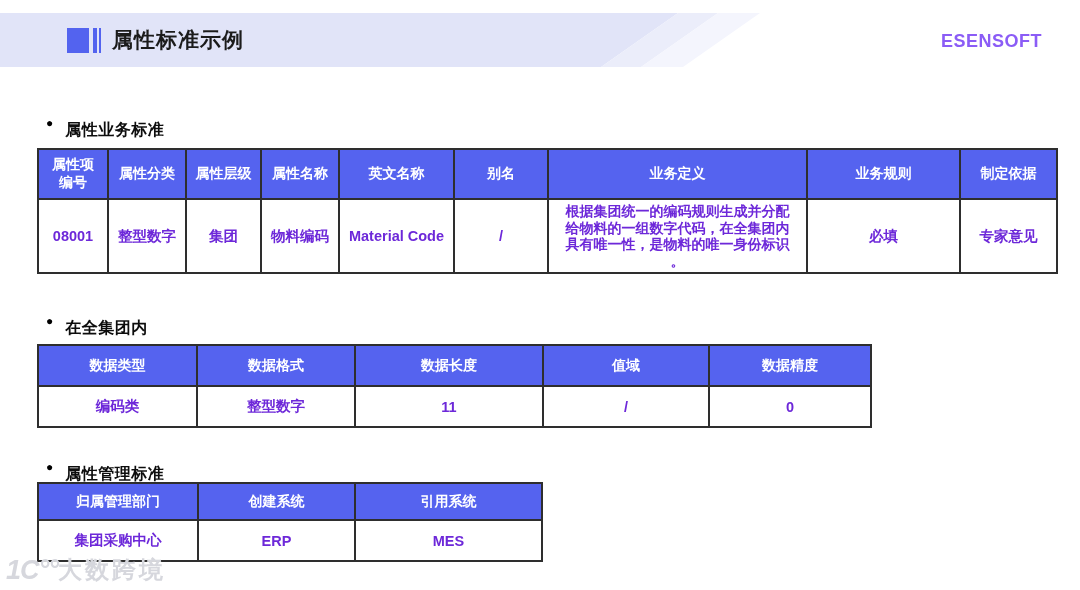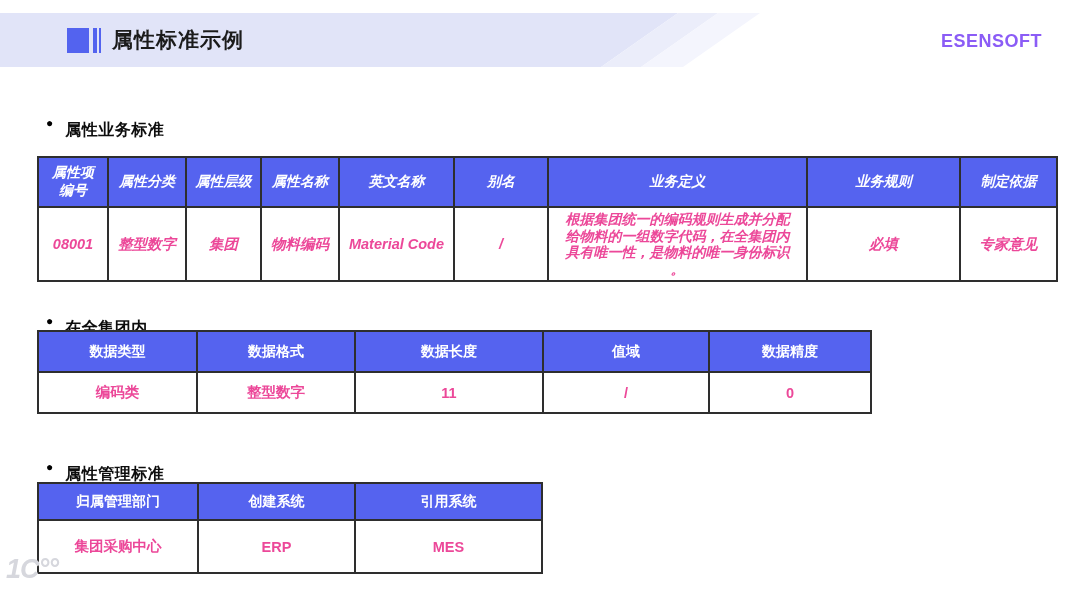--- a/index.html
+++ b/index.html
@@ -31,31 +31,31 @@
   .sec-label { font-size:16px; font-weight:700; color:#0d0d0d; letter-spacing:0.5px;margin-top:16px; }
   .sec1 { top:104px; left:46px; }
   .sec2 { top:302px; left:46px; }
   .sec3 { top:448px; left:46px; }
 
   
   table { border-collapse:collapse; table-layout:fixed; }
   th, td { border:2px solid #2e2e2e; text-align:center; vertical-align:middle;
            white-space:pre-line; padding:2px 3px; overflow:hidden; }
   th { background:#5563ef; color:#ffffff; font-weight:700; font-size:14px; }
-  td { color:#ec4899; font-weight:700; font-size:14.5px; }
-  .tbl1 { position:absolute; top:156px; left:37px;font-style:italic; }
+  td { color:#6d28d9; font-weight:700; font-size:14.5px; }
+  .tbl1 { position:absolute; top:148px; left:37px; }
   .tbl1 thead tr { height:50px; }
   .tbl1 tbody tr { height:74px; }
   .def-cell { font-size:14px; line-height:16.5px; padding:2px 2px; }
-  .tbl2 { position:absolute; top:330px; left:37px; }
+  .tbl2 { position:absolute; top:344px; left:37px; }
   .tbl2 thead tr { height:41px; }
   .tbl2 tbody tr { height:41px; }
   .tbl3 { position:absolute; top:482px; left:37px; }
   .tbl3 thead tr { height:37px; }
-  .tbl3 tbody tr { height:53px; }
+  .tbl3 tbody tr { height:41px; }
 
   
   .watermark { position:absolute; top:554px; left:6px; display:flex; align-items:center;
                color:#d6d7dd; font-weight:700; text-shadow:0 1px 1px rgba(255,255,255,0.85);
                user-select:none; }
   .wm-icon { font-size:27px; letter-spacing:-1px; font-style:italic; }
   .wm-text { font-size:24px; letter-spacing:3px; }
 </style>
 </head>
 <body>
@@ -181,15 +181,16 @@
       <tr>
         <td>集团采购中心</td>
         <td>ERP</td>
         <td>MES</td>
       </tr>
     </tbody>
   </table>
 
   <div class="watermark">
     <span class="wm-icon">1C°°</span>
+    <span class="wm-text">大数跨境</span>
   </div>
 
 </div>
 
 </body></html>

